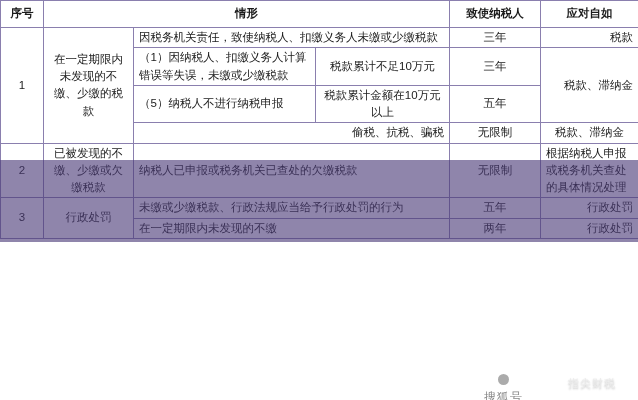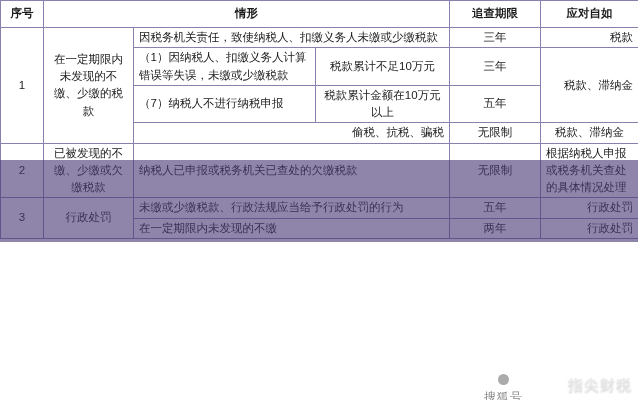--- a/index.html
+++ b/index.html
@@ -136,21 +136,21 @@
     left: 484px;
     top: 374px;
     color: rgba(120,120,120,0.9);
     text-shadow: none;
     flex-direction: column;
   }
   .wm.right-wm {
     left: 568px;
     top: 376px;
     color: rgba(235,235,235,0.95);
-    font-size: 15px;
+    font-size: 11px;
   }
   .wm-dot {
     width: 11px;
     height: 11px;
     border-radius: 50%;
     background: rgba(150,150,150,0.8);
     display: inline-block;
   }
 </style>
 </head>
@@ -164,41 +164,41 @@
         <col class="c1">
         <col class="c2">
         <col class="c3">
         <col class="c4">
         <col class="c5">
     </colgroup>
     <thead>
       <tr>
         <th>序号</th>
         <th colspan="3">情形</th>
-        <th>追查期限</th>
+        <th>致使纳税人</th>
         <th>应对自如</th>
       </tr>
     </thead>
     <tbody>
 
       <tr>
         <td class="idx" rowspan="4">1</td>
         <td class="cat" rowspan="4">在一定期限内未发现的不缴、少缴的税款</td>
         <td class="body-cell" colspan="2">因税务机关责任，致使纳税人、扣缴义务人未缴或少缴税款</td>
         <td class="center">三年</td>
         <td class="scope">税款</td>
       </tr>
       <tr>
         <td class="body-cell">（1）因纳税人、扣缴义务人计算错误等失误，未缴或少缴税款</td>
         <td class="center">税款累计不足10万元</td>
         <td class="center">三年</td>
         <td class="scope" rowspan="2">税款、滞纳金</td>
       </tr>
       <tr>
-        <td class="body-cell">（7）纳税人不进行纳税申报</td>
+        <td class="body-cell">（5）纳税人不进行纳税申报</td>
         <td class="pink-c">税款累计金额在10万元以上</td>
         <td class="center">五年</td>
       </tr>
       <tr>
         <td class="lime" colspan="2">偷税、抗税、骗税</td>
         <td class="lime-c">无限制</td>
         <td class="lime-c">税款、滞纳金</td>
       </tr>
 
       <tr>

